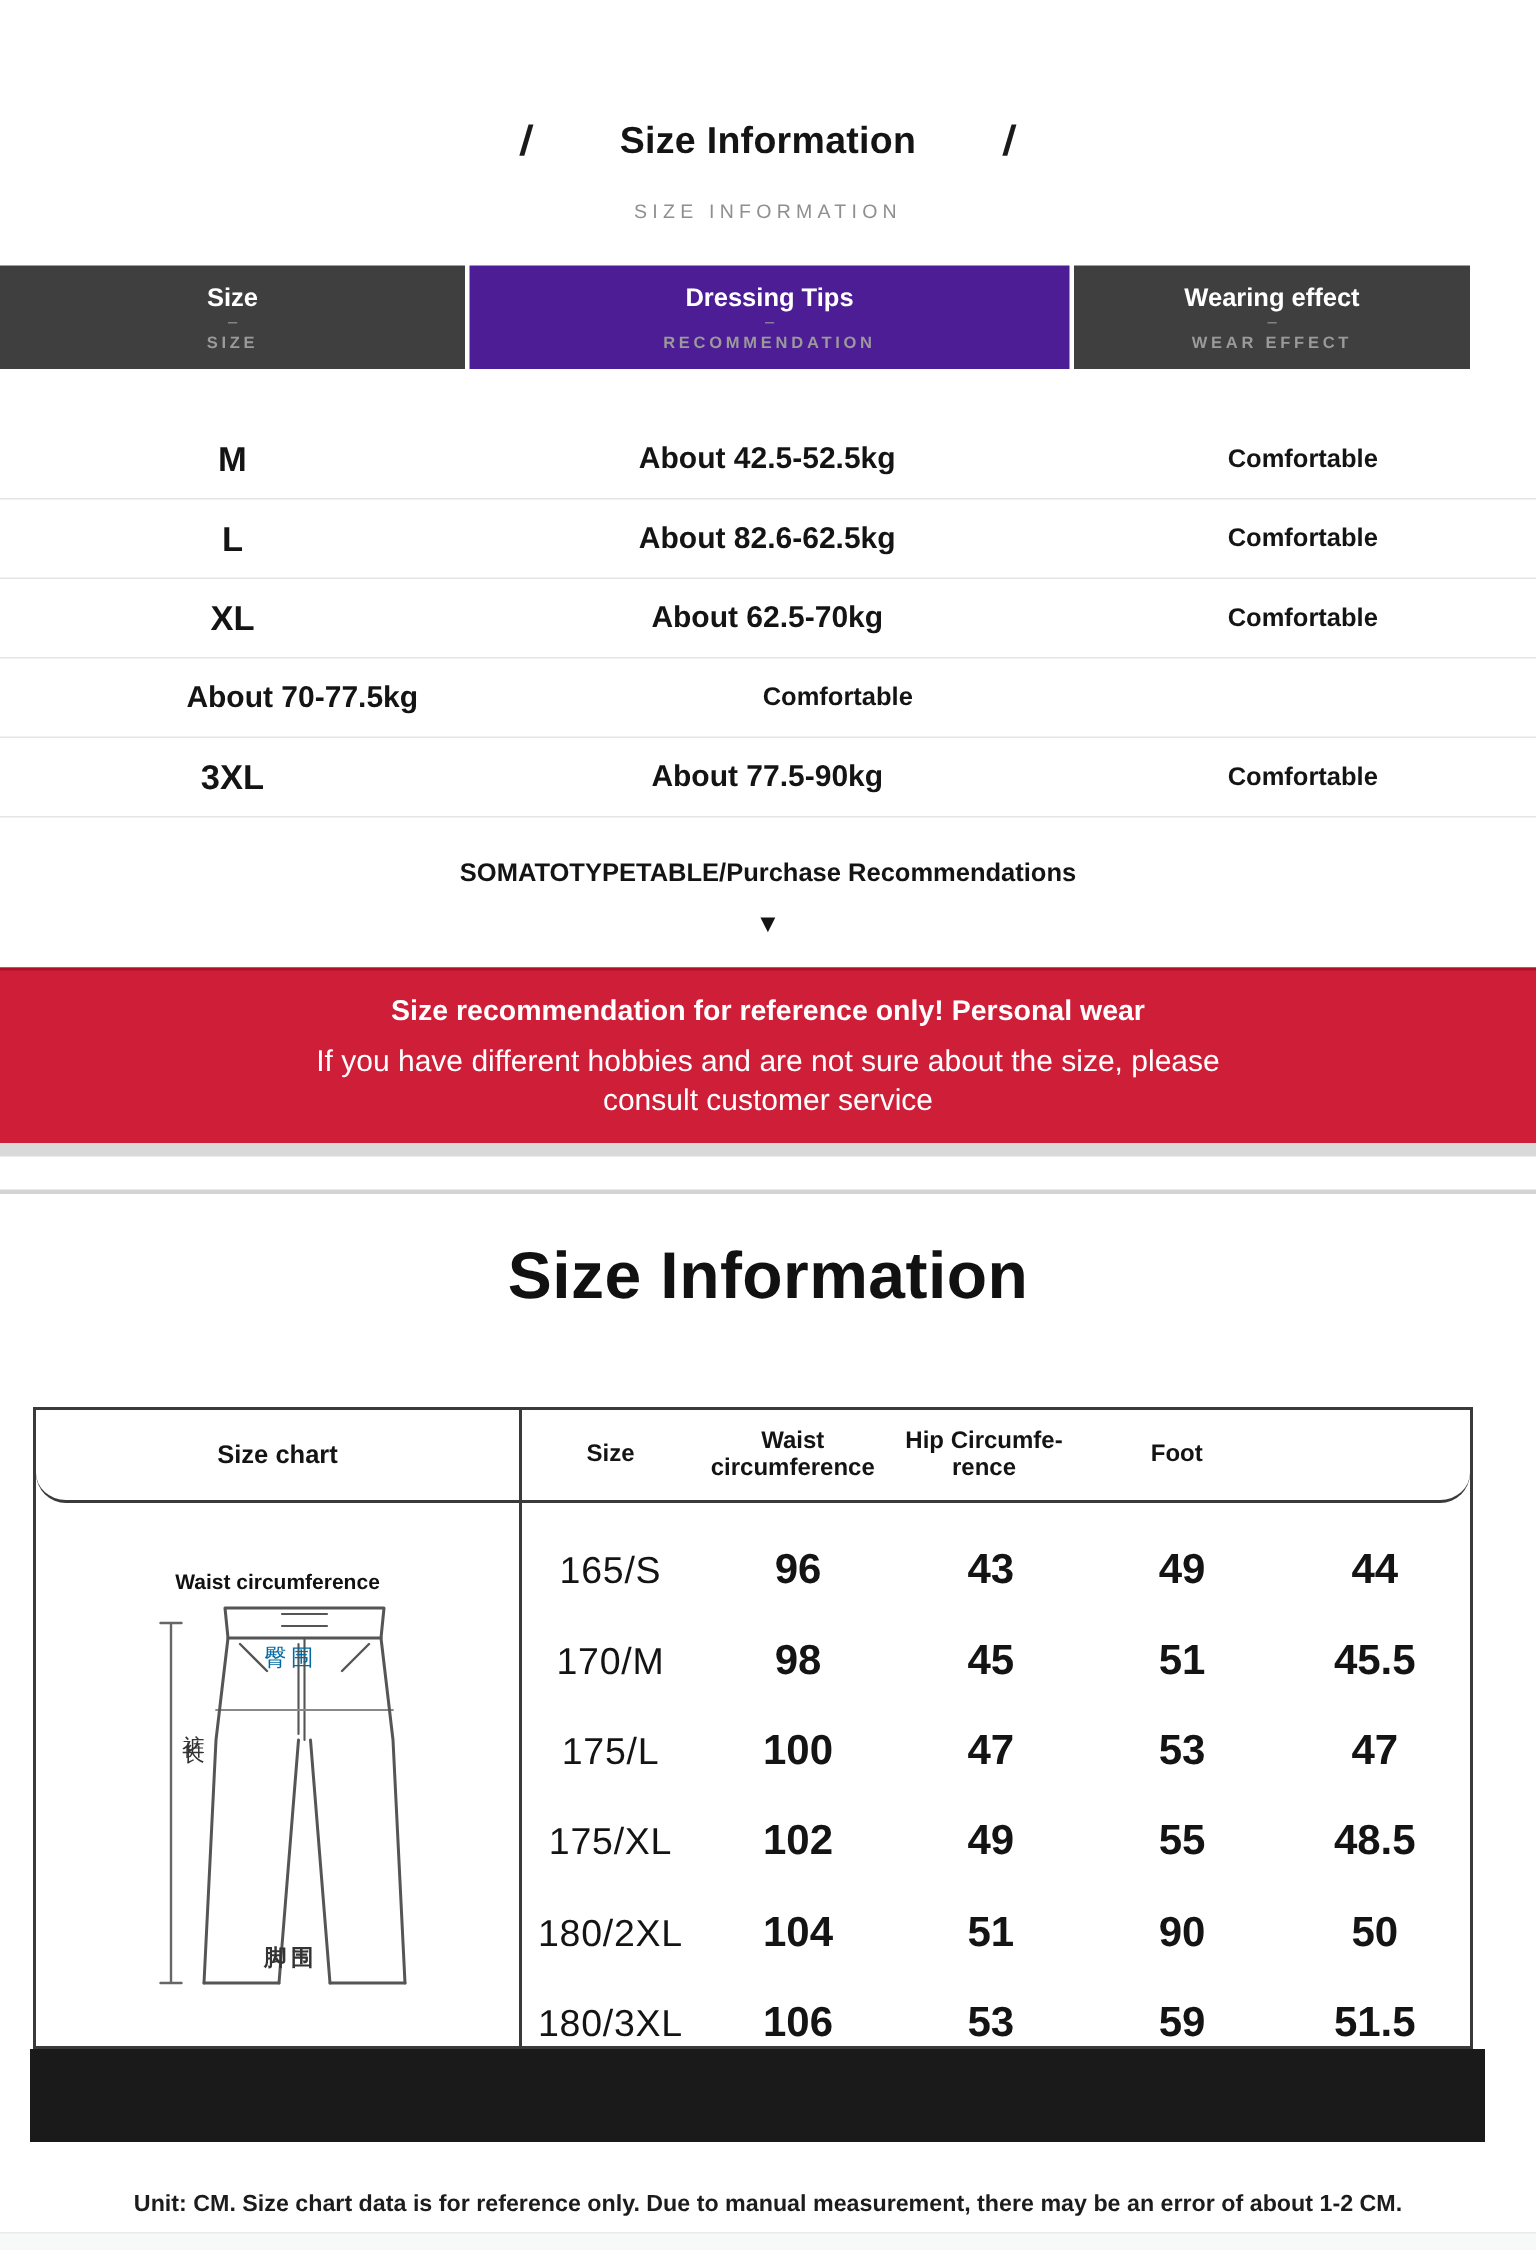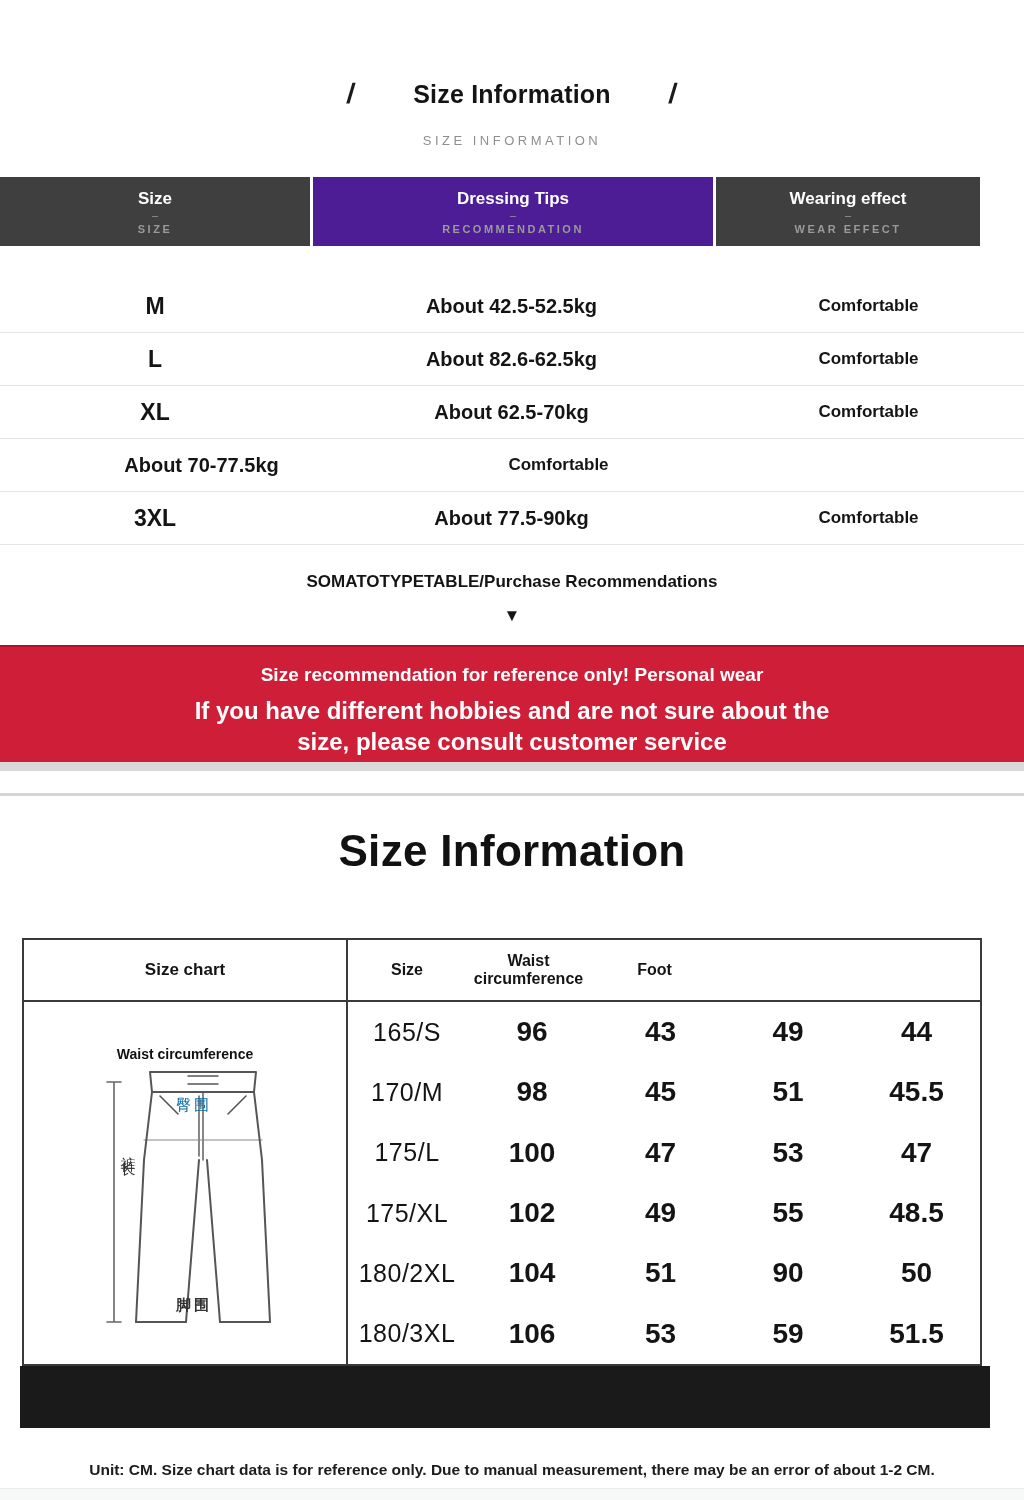--- a/index.html
+++ b/index.html
@@ -33,45 +33,45 @@
   .c-effect{width:311px;text-align:center;font-size:17px;font-weight:700;}
 
   .s1-soma{position:absolute;top:572px;left:0;width:100%;text-align:center;
            font-size:17px;font-weight:700;}
   .s1-arrow{position:absolute;top:606px;left:0;width:100%;text-align:center;
             font-size:17px;color:#141414;}
 
   .s1-banner{position:absolute;top:645px;left:0;width:1024px;height:117px;
              background:#cf1e38;color:#fff;text-align:center;border-top:2px solid #b01028;}
   .banner-l1{margin-top:17px;font-size:19px;font-weight:700;}
-  .banner-l2{margin:9px auto 0;width:660px;font-size:24px;font-weight:700;line-height:1.3;}
+  .banner-l2{margin:9px auto 0;width:660px;font-size:20px;font-weight:400;line-height:1.3;}
 
   .s1-graystrip{position:absolute;top:762px;left:0;width:1024px;height:9px;background:#d9d9d9;}
   .seam{position:absolute;top:793px;left:0;width:1024px;height:3px;background:#d4d4d4;}
 
   
   .s2-title{position:absolute;top:826px;left:0;width:100%;text-align:center;
             font-size:44px;font-weight:700;letter-spacing:.3px;color:#111;}
 
   .s2-table{position:absolute;top:938px;left:22px;width:960px;height:428px;
             border:2px solid #3a3a3a;box-sizing:border-box;display:flex;flex-direction:column;
             background:#fff;}
-  .t-head{display:flex;flex:0 0 60px;border-bottom:2px solid #3a3a3a;}
+  .t-head{display:flex;flex:0 0 60px;border-bottom:2px solid #3a3a3a;border-radius:20px;}
   .t-corner{width:322px;flex:0 0 322px;border-right:2px solid #3a3a3a;display:flex;
             align-items:center;justify-content:center;font-size:17px;font-weight:700;}
   .t-cols{flex:1;display:flex;}
   .t-col{display:flex;align-items:center;justify-content:center;text-align:center;
          font-size:16px;font-weight:700;line-height:1.15;padding:0 4px;box-sizing:border-box;}
   .cw0{flex:0 0 118px;} .cw1{flex:0 0 132px;} .cw2{flex:0 0 125px;}
   .cw3{flex:0 0 130px;} .cw4{flex:0 0 127px;}
 
   .t-body{flex:1;display:flex;}
   .t-diagram-cell{width:322px;flex:0 0 322px;border-right:2px solid #3a3a3a;position:relative;}
   .t-rows{flex:1;display:flex;flex-direction:column;}
-  .t-row{flex:1;display:flex;align-items:center;}
+  .t-row{flex:1;display:flex;align-items:flex-end;}
   .t-cell{text-align:center;font-size:28px;font-weight:700;box-sizing:border-box;}
   .t-cell.sz{font-size:25px;font-weight:400;letter-spacing:.5px;}
 
   
   .diag-top-label{position:absolute;top:44px;left:0;width:100%;text-align:center;
                   font-size:14px;font-weight:700;color:#111;}
   .pants-svg{position:absolute;top:64px;left:78px;}
   .diag-hip{position:absolute;top:94px;left:118px;width:104px;text-align:center;
             font-size:15px;color:#0369a1;letter-spacing:3px;}
   .diag-length{position:absolute;top:142px;left:94px;writing-mode:vertical-rl;
@@ -153,20 +153,21 @@
   <div class="seam"></div>
 
   <div class="s2-title">Size Information</div>
 
   <div class="s2-table">
     <div class="t-head">
       <div class="t-corner">Size chart</div>
       <div class="t-cols">
         <div class="t-col cw0">Size</div>
         <div class="t-col cw2">Waist circumference</div>
+        <div class="t-col cw3">Hip Circumfe-rence</div>
         <div class="t-col cw4">Foot</div>
       </div>
     </div>
 
     <div class="t-body">
       <div class="t-diagram-cell">
         <div class="diag-top-label">Waist circumference</div>
         <svg class="pants-svg" width="176" height="268" viewBox="0 0 176 268" fill="none" stroke="#555" stroke-width="2" stroke-linecap="round" stroke-linejoin="round">
 
           <path d="M12 16 V256 M5 16 H19 M5 256 H19" stroke="#666" stroke-width="1.6"></path>

